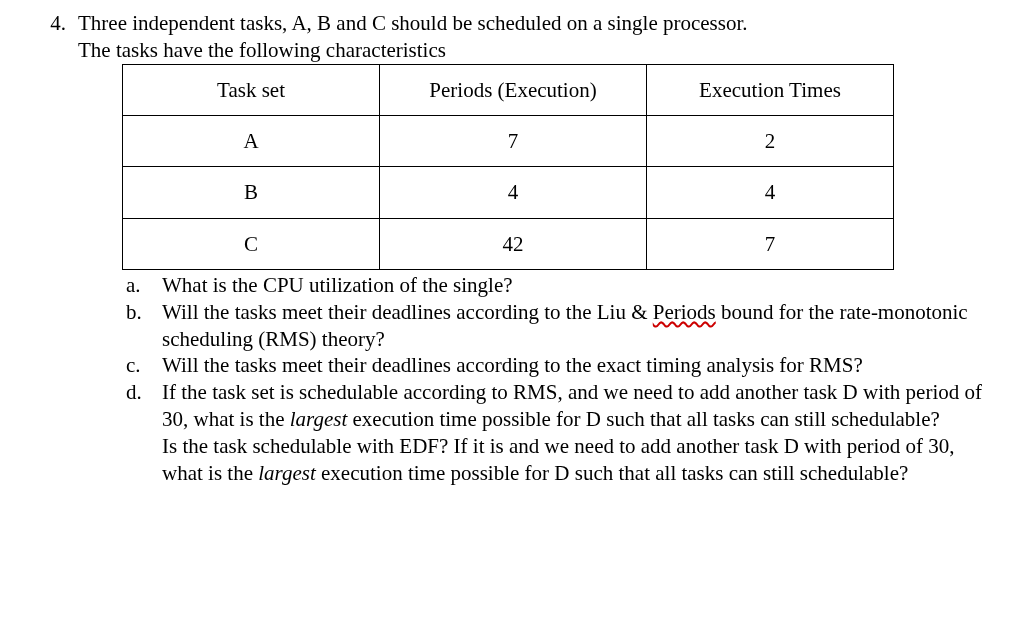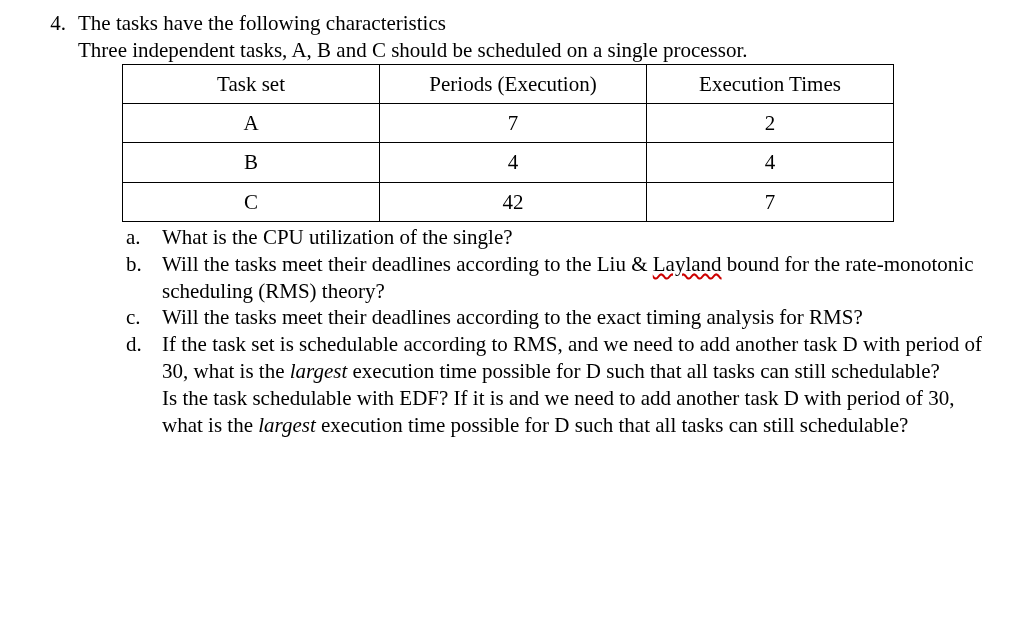--- a/index.html
+++ b/index.html
@@ -32,21 +32,21 @@
       margin-left: 44px;
       margin-top: 0;
       margin-bottom: 2px;
     }
     th, td {
       border: 1px solid #000;
       text-align: center;
       font-weight: normal;
       font-family: inherit;
       font-size: 21px;
-      padding: 6px 18px;
+      padding: 12px 18px;
       line-height: 1.25;
     }
     .col0 { width: 220px; }
     .col1 { width: 230px; }
     .col2 { width: 210px; margin-left: 16px; }
     .subparts {
       margin-left: 48px;
       margin-top: 2px;
     }
     .sub-row {
@@ -71,22 +71,22 @@
       font-style: italic;
       font-weight: normal;
     }
   </style>
 </head>
 <body>
 
 <div class="question-row">
   <div class="qnum">4.</div>
   <div class="qbody">
+    <div class="ptext">Three independent tasks, A, B and C should be scheduled on a single processor.</div>
     <div class="ptext">The tasks have the following characteristics</div>
-    <div class="ptext">Three independent tasks, A, B and C should be scheduled on a single processor.</div>
 
     <table>
       <tbody>
           <tr>
         <td class="col0">Task set</td>
         <td class="col1">Periods (Execution)</td>
         <td class="col2">Execution Times</td>
       </tr>
       <tr>
         <td>A</td>
@@ -109,21 +109,21 @@
     <div class="subparts">
 
       <div class="sub-row">
         <div class="subletter">a.</div>
         <div class="subtext">What is the CPU utilization of the single?</div>
       </div>
 
       <div class="sub-row">
         <div class="subletter">b.</div>
         <div class="subtext">
-          <span>Will the tasks meet their deadlines according to the Liu &amp; </span><span class="squiggly">Layland</span><span> bound for the rate-monotonic scheduling (RMS) theory?</span>
+          <span>Will the tasks meet their deadlines according to the Liu &amp; </span><span class="squiggly">Periods</span><span> bound for the rate-monotonic scheduling (RMS) theory?</span>
         </div>
       </div>
 
       <div class="sub-row">
         <div class="subletter">c.</div>
         <div class="subtext">Will the tasks meet their deadlines according to the exact timing analysis for RMS?</div>
       </div>
 
       <div class="sub-row">
         <div class="subletter">d.</div>

